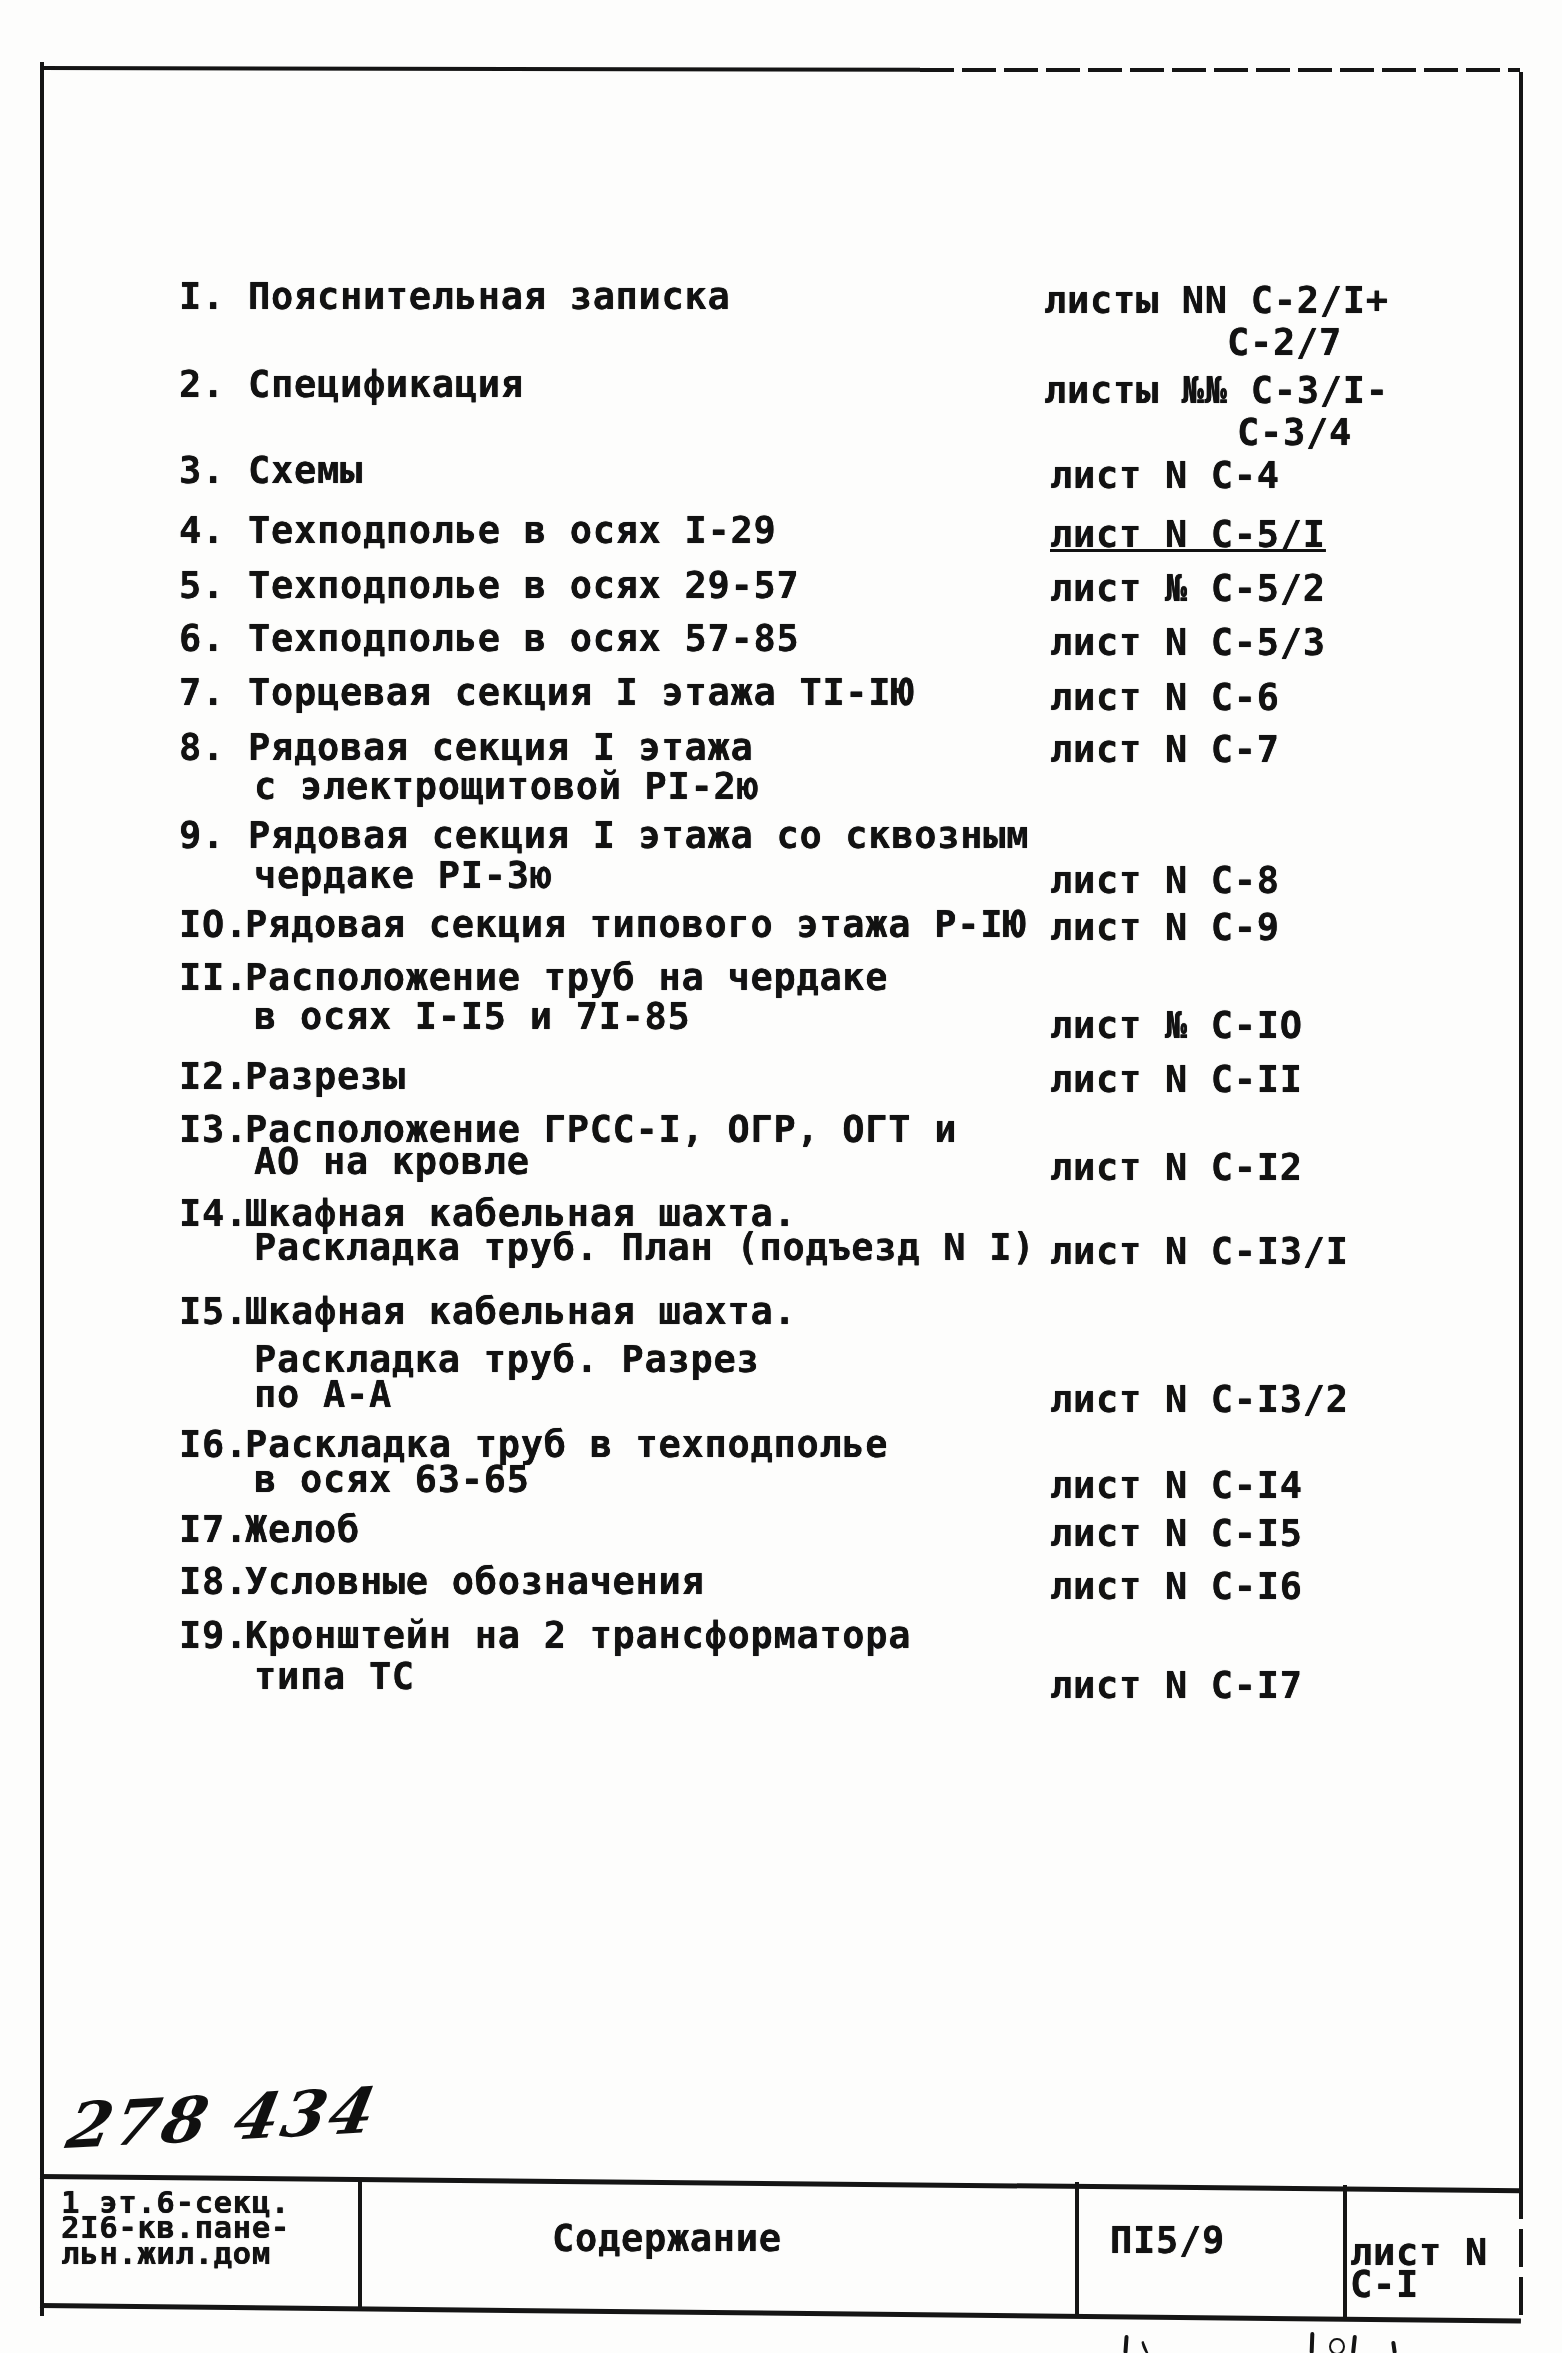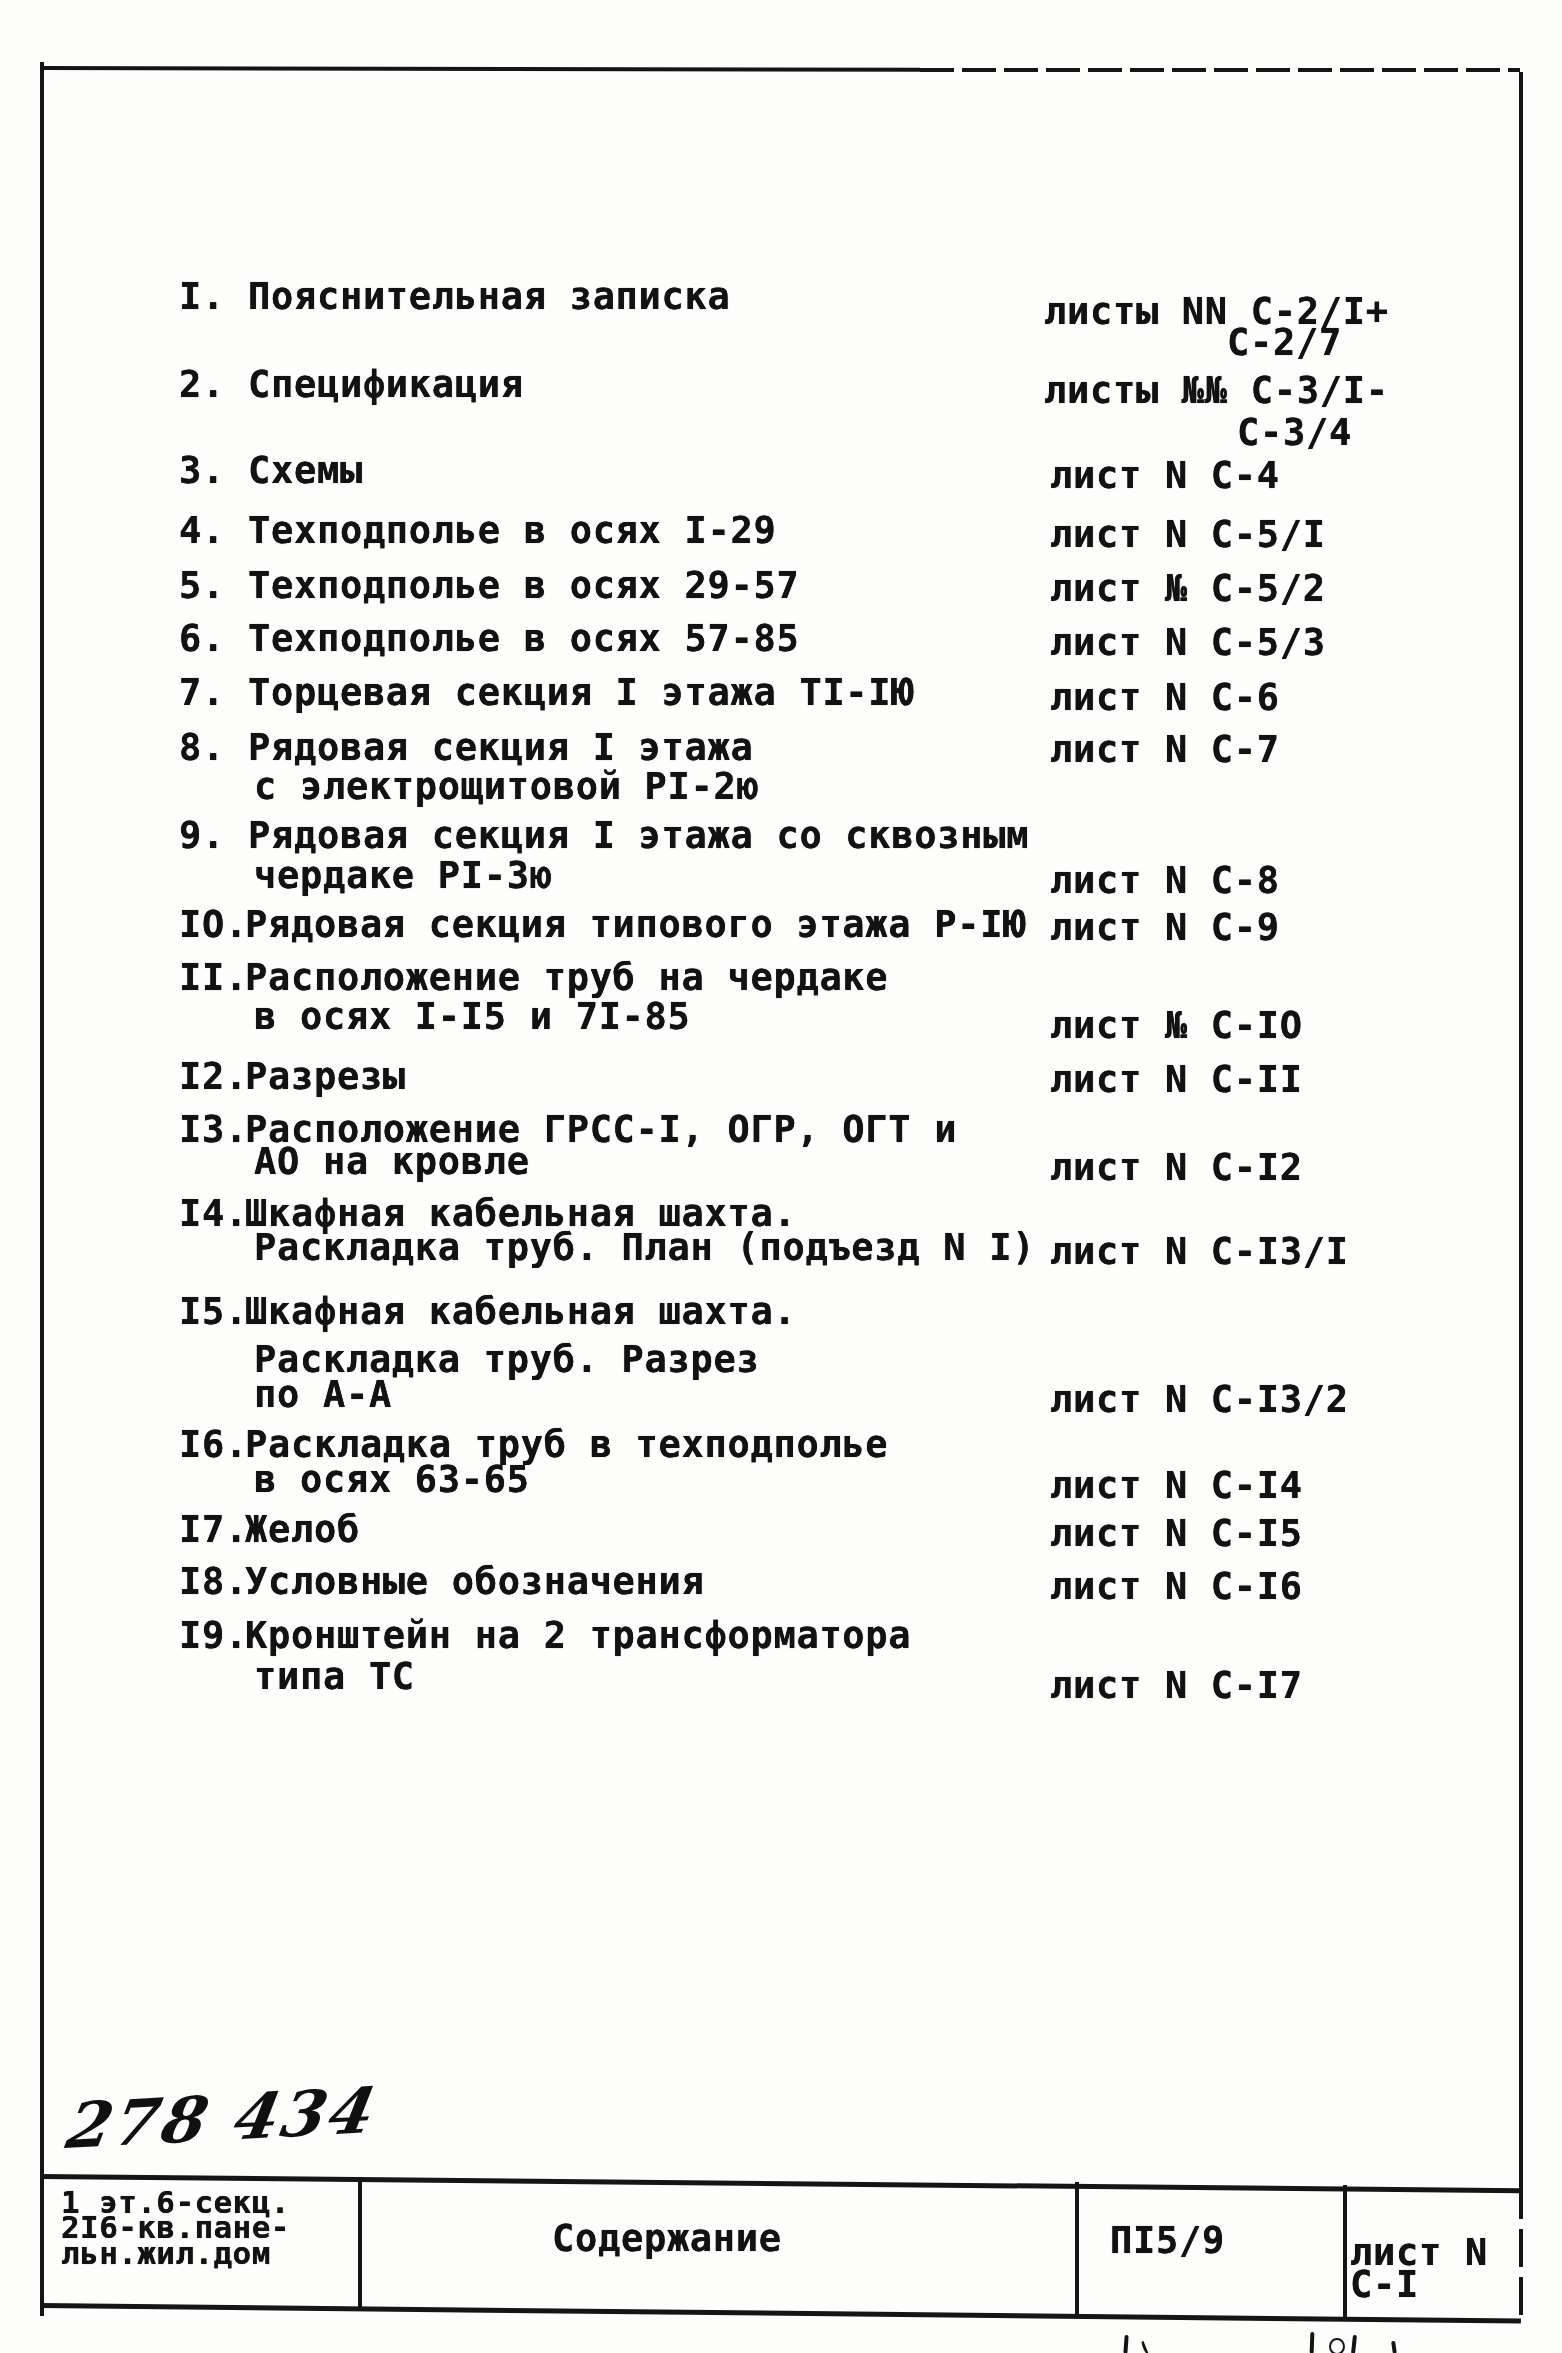--- a/index.html
+++ b/index.html
@@ -53,35 +53,35 @@
   <div class="vline" style="left:40px;top:62px;width:3.7px;height:2254px;"></div>
   <div class="hline" style="left:40px;top:66px;width:880px;height:4.4px;transform:rotate(0.12deg);transform-origin:left center;"></div>
   <div class="dashtop" style="left:920px;top:68px;width:600px;"></div>
   <div class="vline" style="left:1519px;top:72px;width:3.7px;height:2110px;"></div>
   <div class="dashv" style="left:1519px;top:2181px;height:137px;"></div>
 
   <div>
 
     <div class="ln" style="left:179px;top:277px;">I.</div>
     <div class="ln" style="left:248px;top:277px;text-align:right;">Пояснительная записка</div>
-    <div class="ln" style="left:1044px;top:292px;">листы NN С-2/I+</div>
+    <div class="ln" style="left:1044px;top:281px;">листы NN С-2/I+</div>
     <div class="ln" style="left:1227px;top:323px;">С-2/7</div>
 
     <div class="ln" style="left:179px;top:365px;">2.</div>
     <div class="ln" style="left:248px;top:365px;">Спецификация</div>
     <div class="ln" style="left:1044px;top:371px;">листы №№ С-3/I-</div>
     <div class="ln" style="left:1237px;top:413px;">С-3/4</div>
 
     <div class="ln" style="left:179px;top:451px;">3.</div>
     <div class="ln" style="left:248px;top:451px;">Схемы</div>
     <div class="ln" style="left:1050px;top:456px;">лист N С-4</div>
 
     <div class="ln" style="left:179px;top:511px;">4.</div>
     <div class="ln" style="left:248px;top:511px;">Техподполье в осях I-29</div>
-    <div class="ln" style="left:1050px;top:515px;">лист N С-5/I</div>
+    <div class="ln" style="left:1050px;top:515px;text-decoration:underline;">лист N С-5/I</div>
 
     <div class="ln" style="left:179px;top:566px;">5.</div>
     <div class="ln" style="left:248px;top:566px;">Техподполье в осях 29-57</div>
     <div class="ln" style="left:1050px;top:569px;">лист № С-5/2</div>
 
     <div class="ln" style="left:179px;top:619px;">6.</div>
     <div class="ln" style="left:248px;top:619px;">Техподполье в осях 57-85</div>
     <div class="ln" style="left:1050px;top:623px;">лист N С-5/3</div>
 
     <div class="ln" style="left:179px;top:673px;">7.</div>

